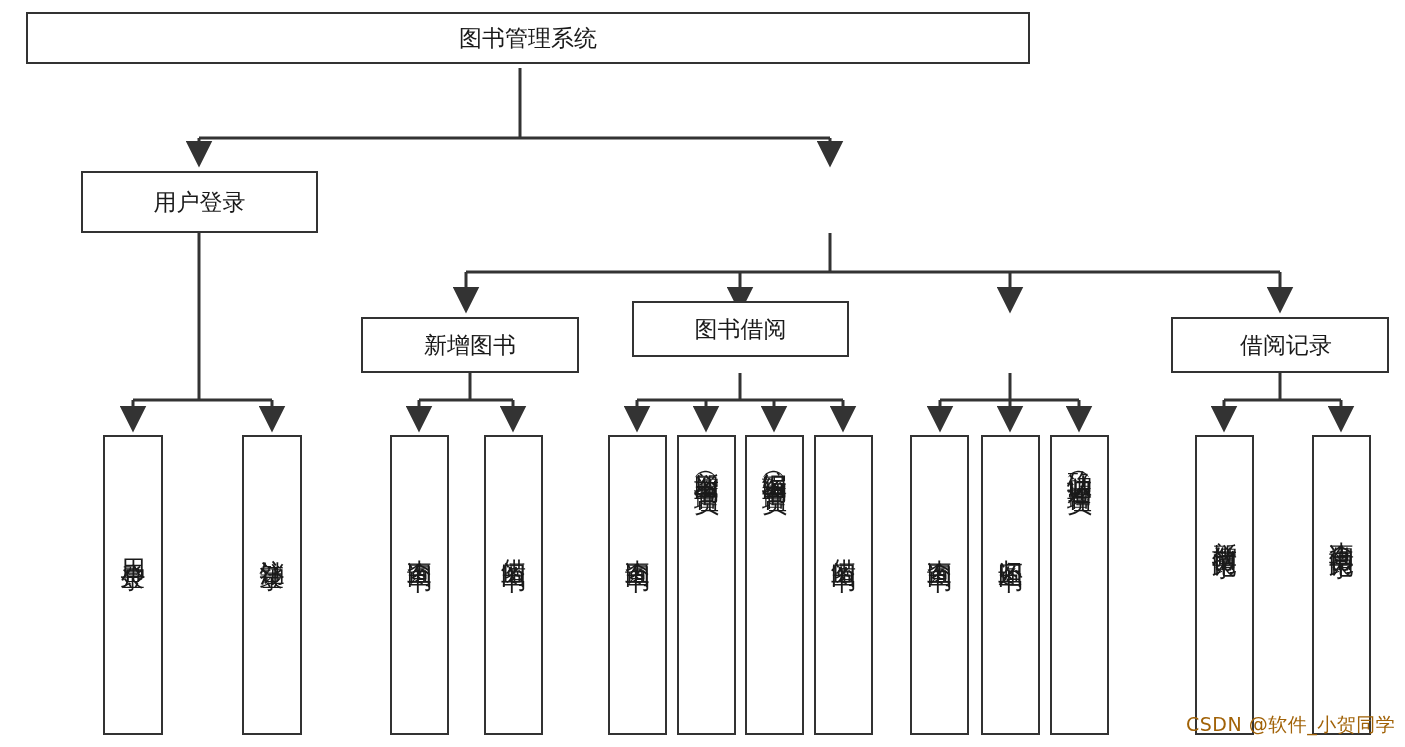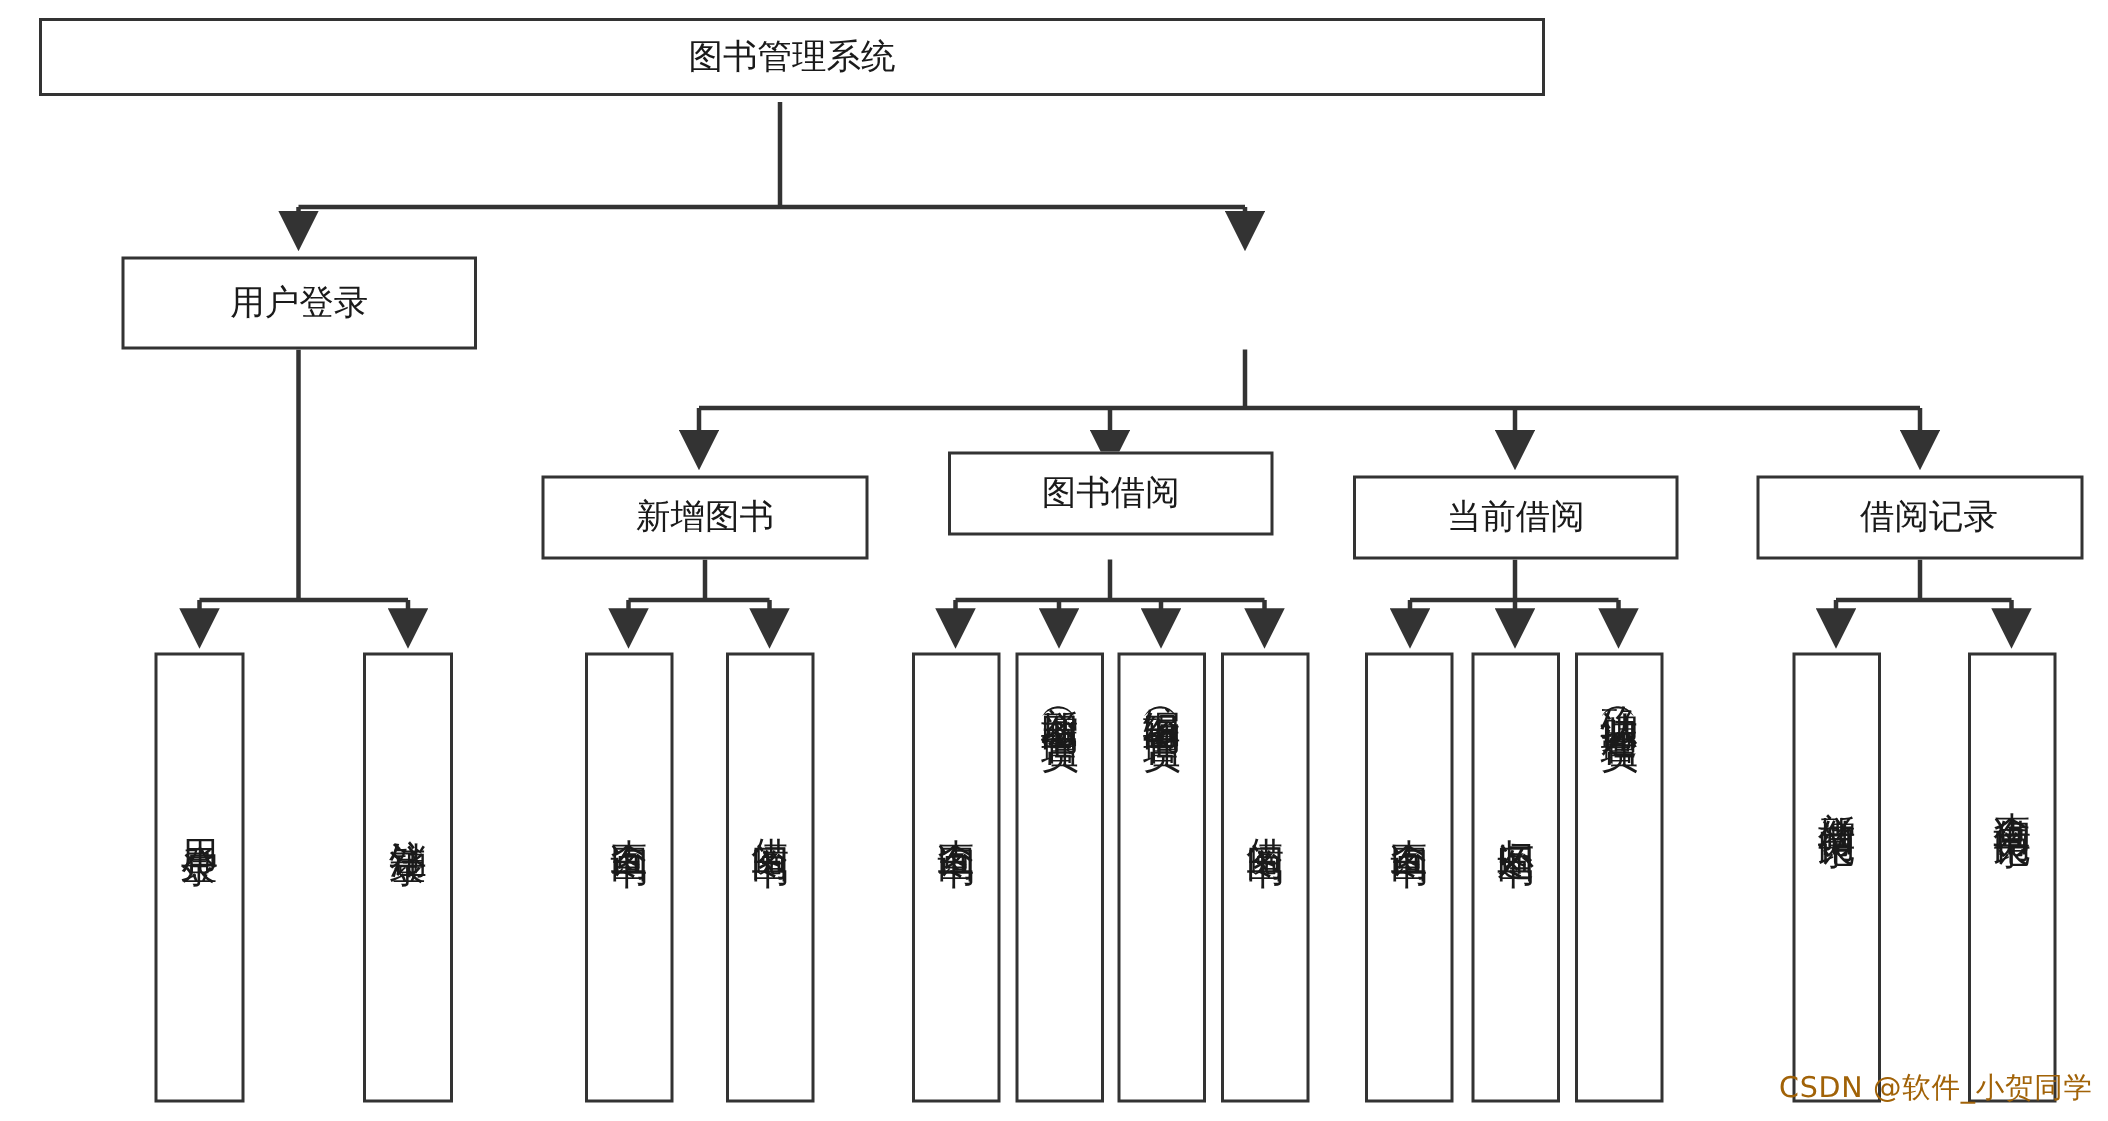--- a/index.html
+++ b/index.html
@@ -143,23 +143,20 @@
   <div class="node horizontal" style="left: 81px; top: 171px; width: 237px; height: 62px;">
     <span class="label">用户登录</span>
   </div>
 
   <div class="node horizontal" style="left: 361px; top: 317px; width: 218px; height: 56px;">
     <span class="label">新增图书</span>
   </div>
   <div class="node horizontal" style="left: 632px; top: 301px; width: 217px; height: 56px;">
     <span class="label">图书借阅</span>
   </div>
-  <div class="node horizontal" style="left: 902px; top: 317px; width: 217px; height: 56px;">
-    <span class="label">当前借阅</span>
-  </div>
   <div class="node horizontal" style="left: 1171px; top: 317px; width: 218px; height: 56px; padding-left: 12px;">
     <span class="label">借阅记录</span>
   </div>
 
   <div class="node vertical short" style="left: 103px; top: 435px; width: 60px; height: 300px;">
     <span class="label">用户登录</span>
   </div>
   <div class="node vertical short" style="left: 242px; top: 435px; width: 60px; height: 300px;">
     <span class="label">注销登录</span>
   </div>

